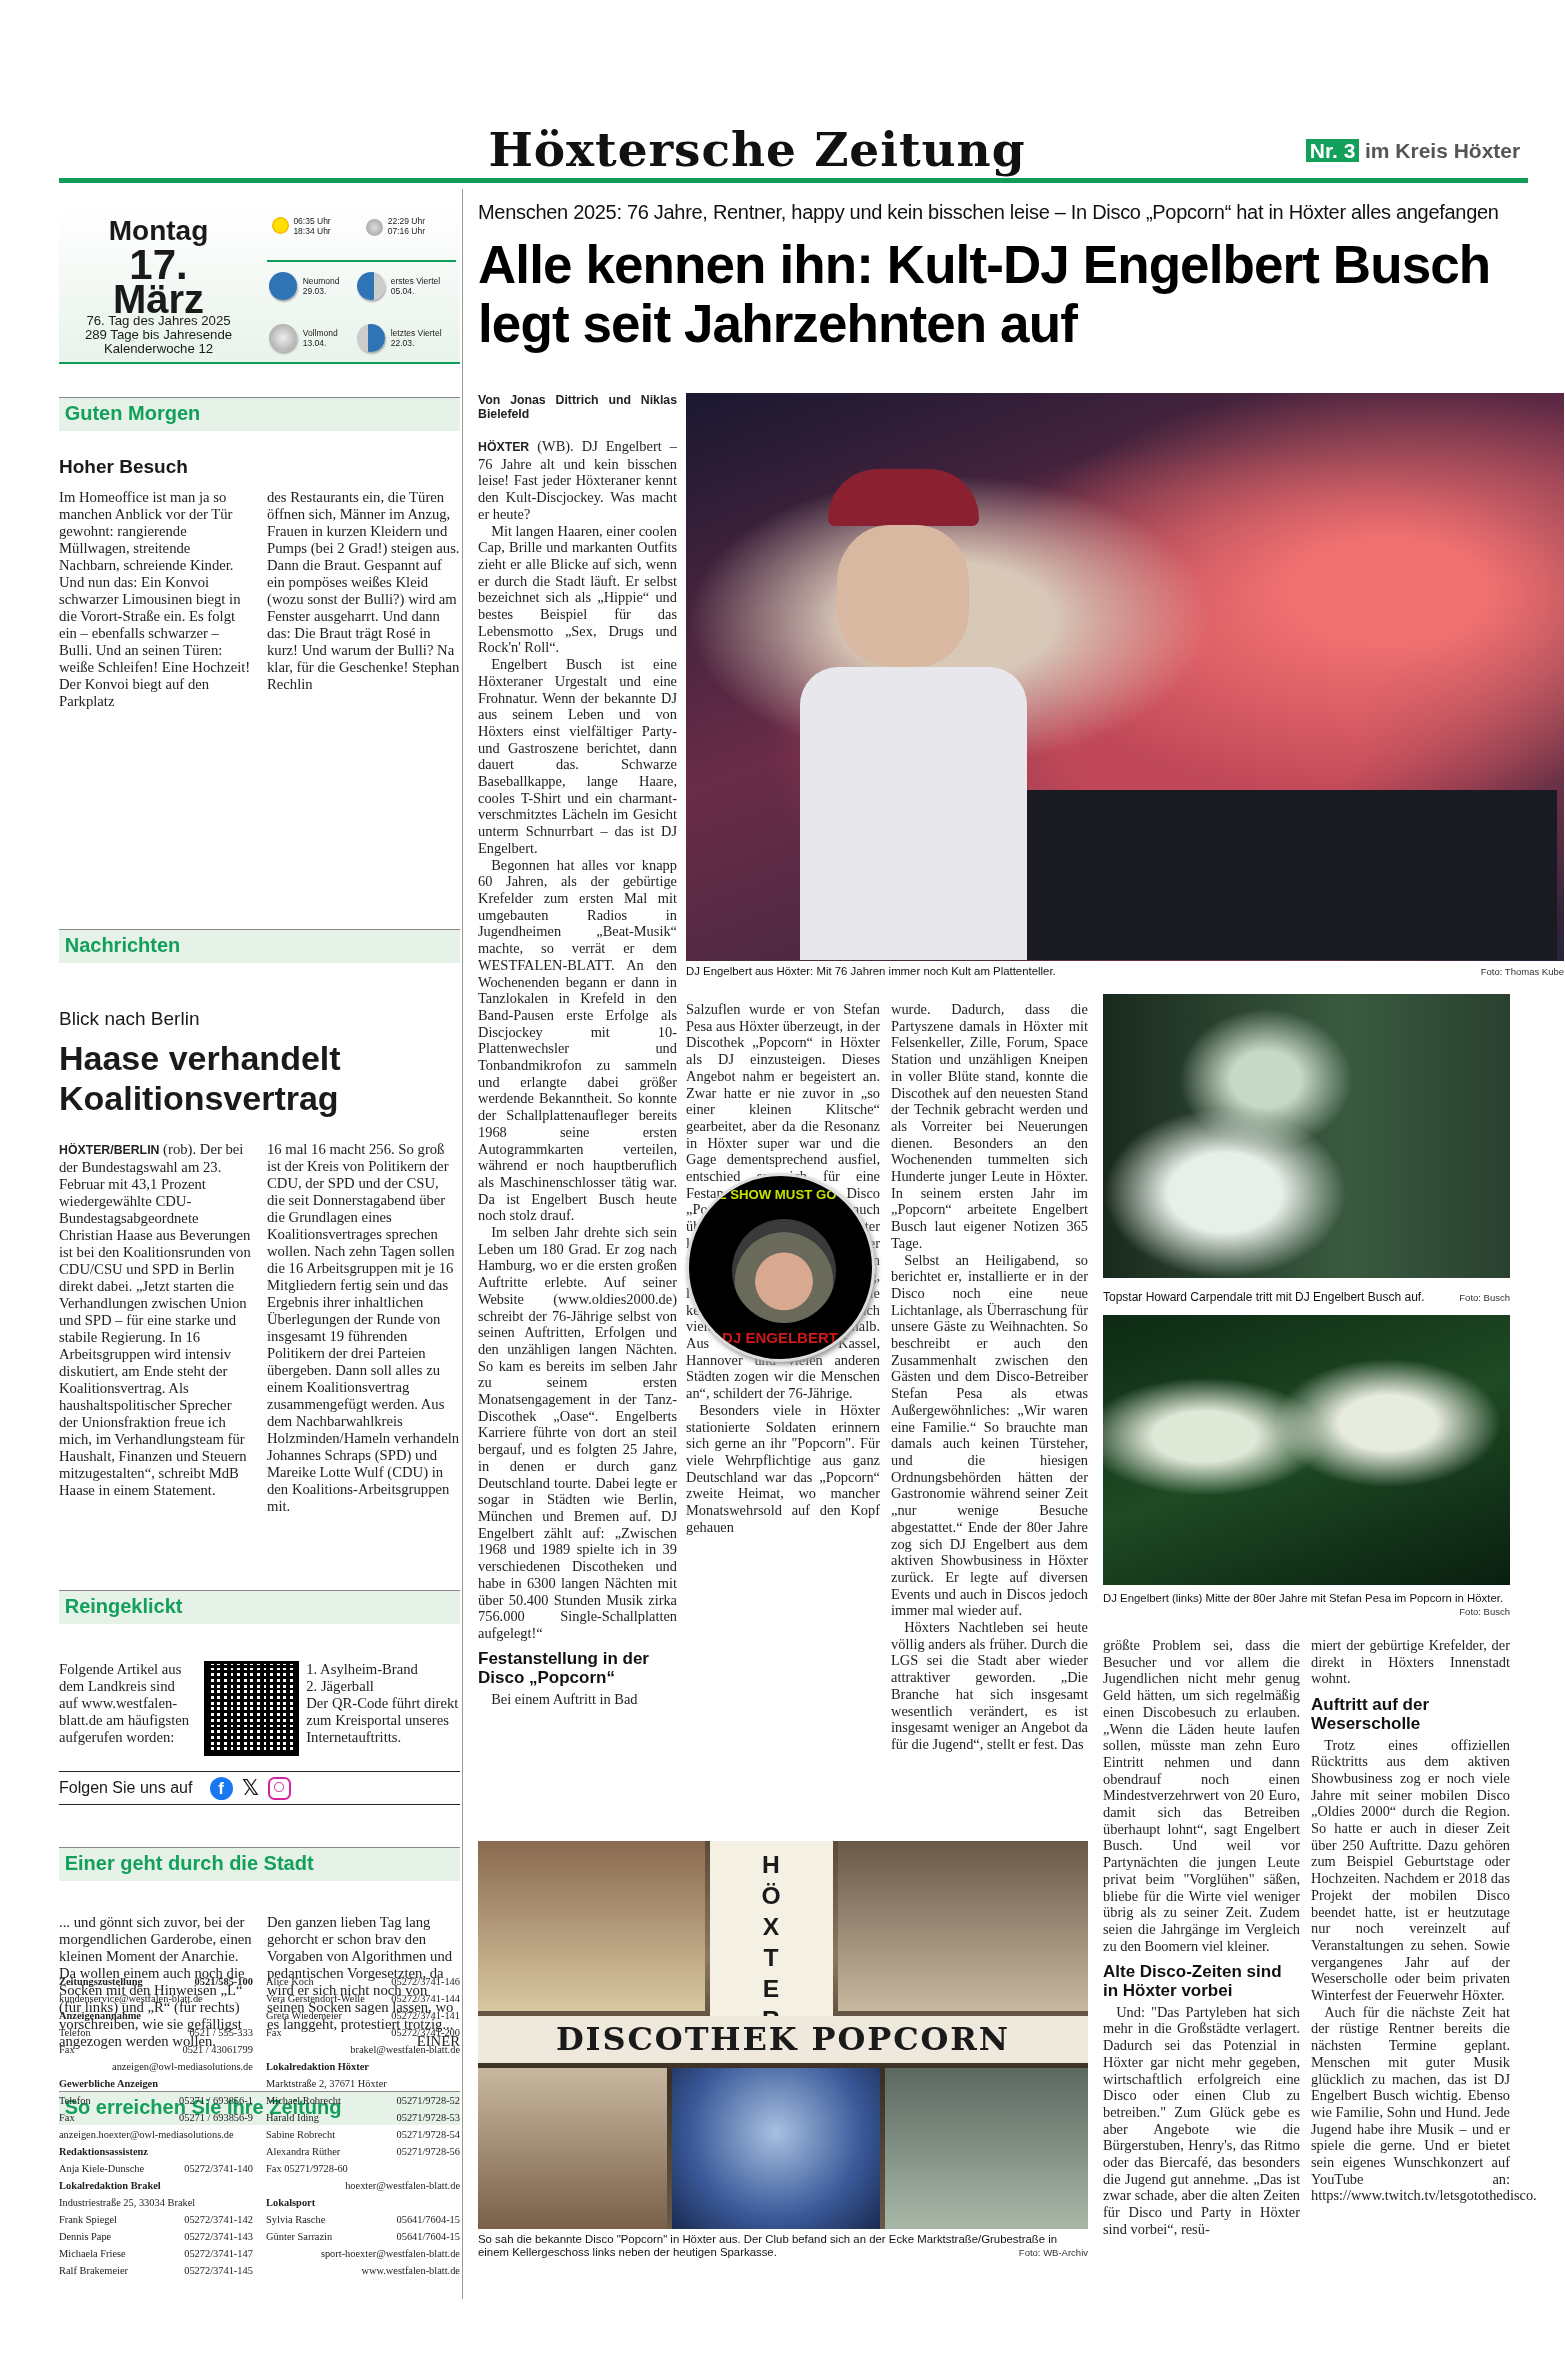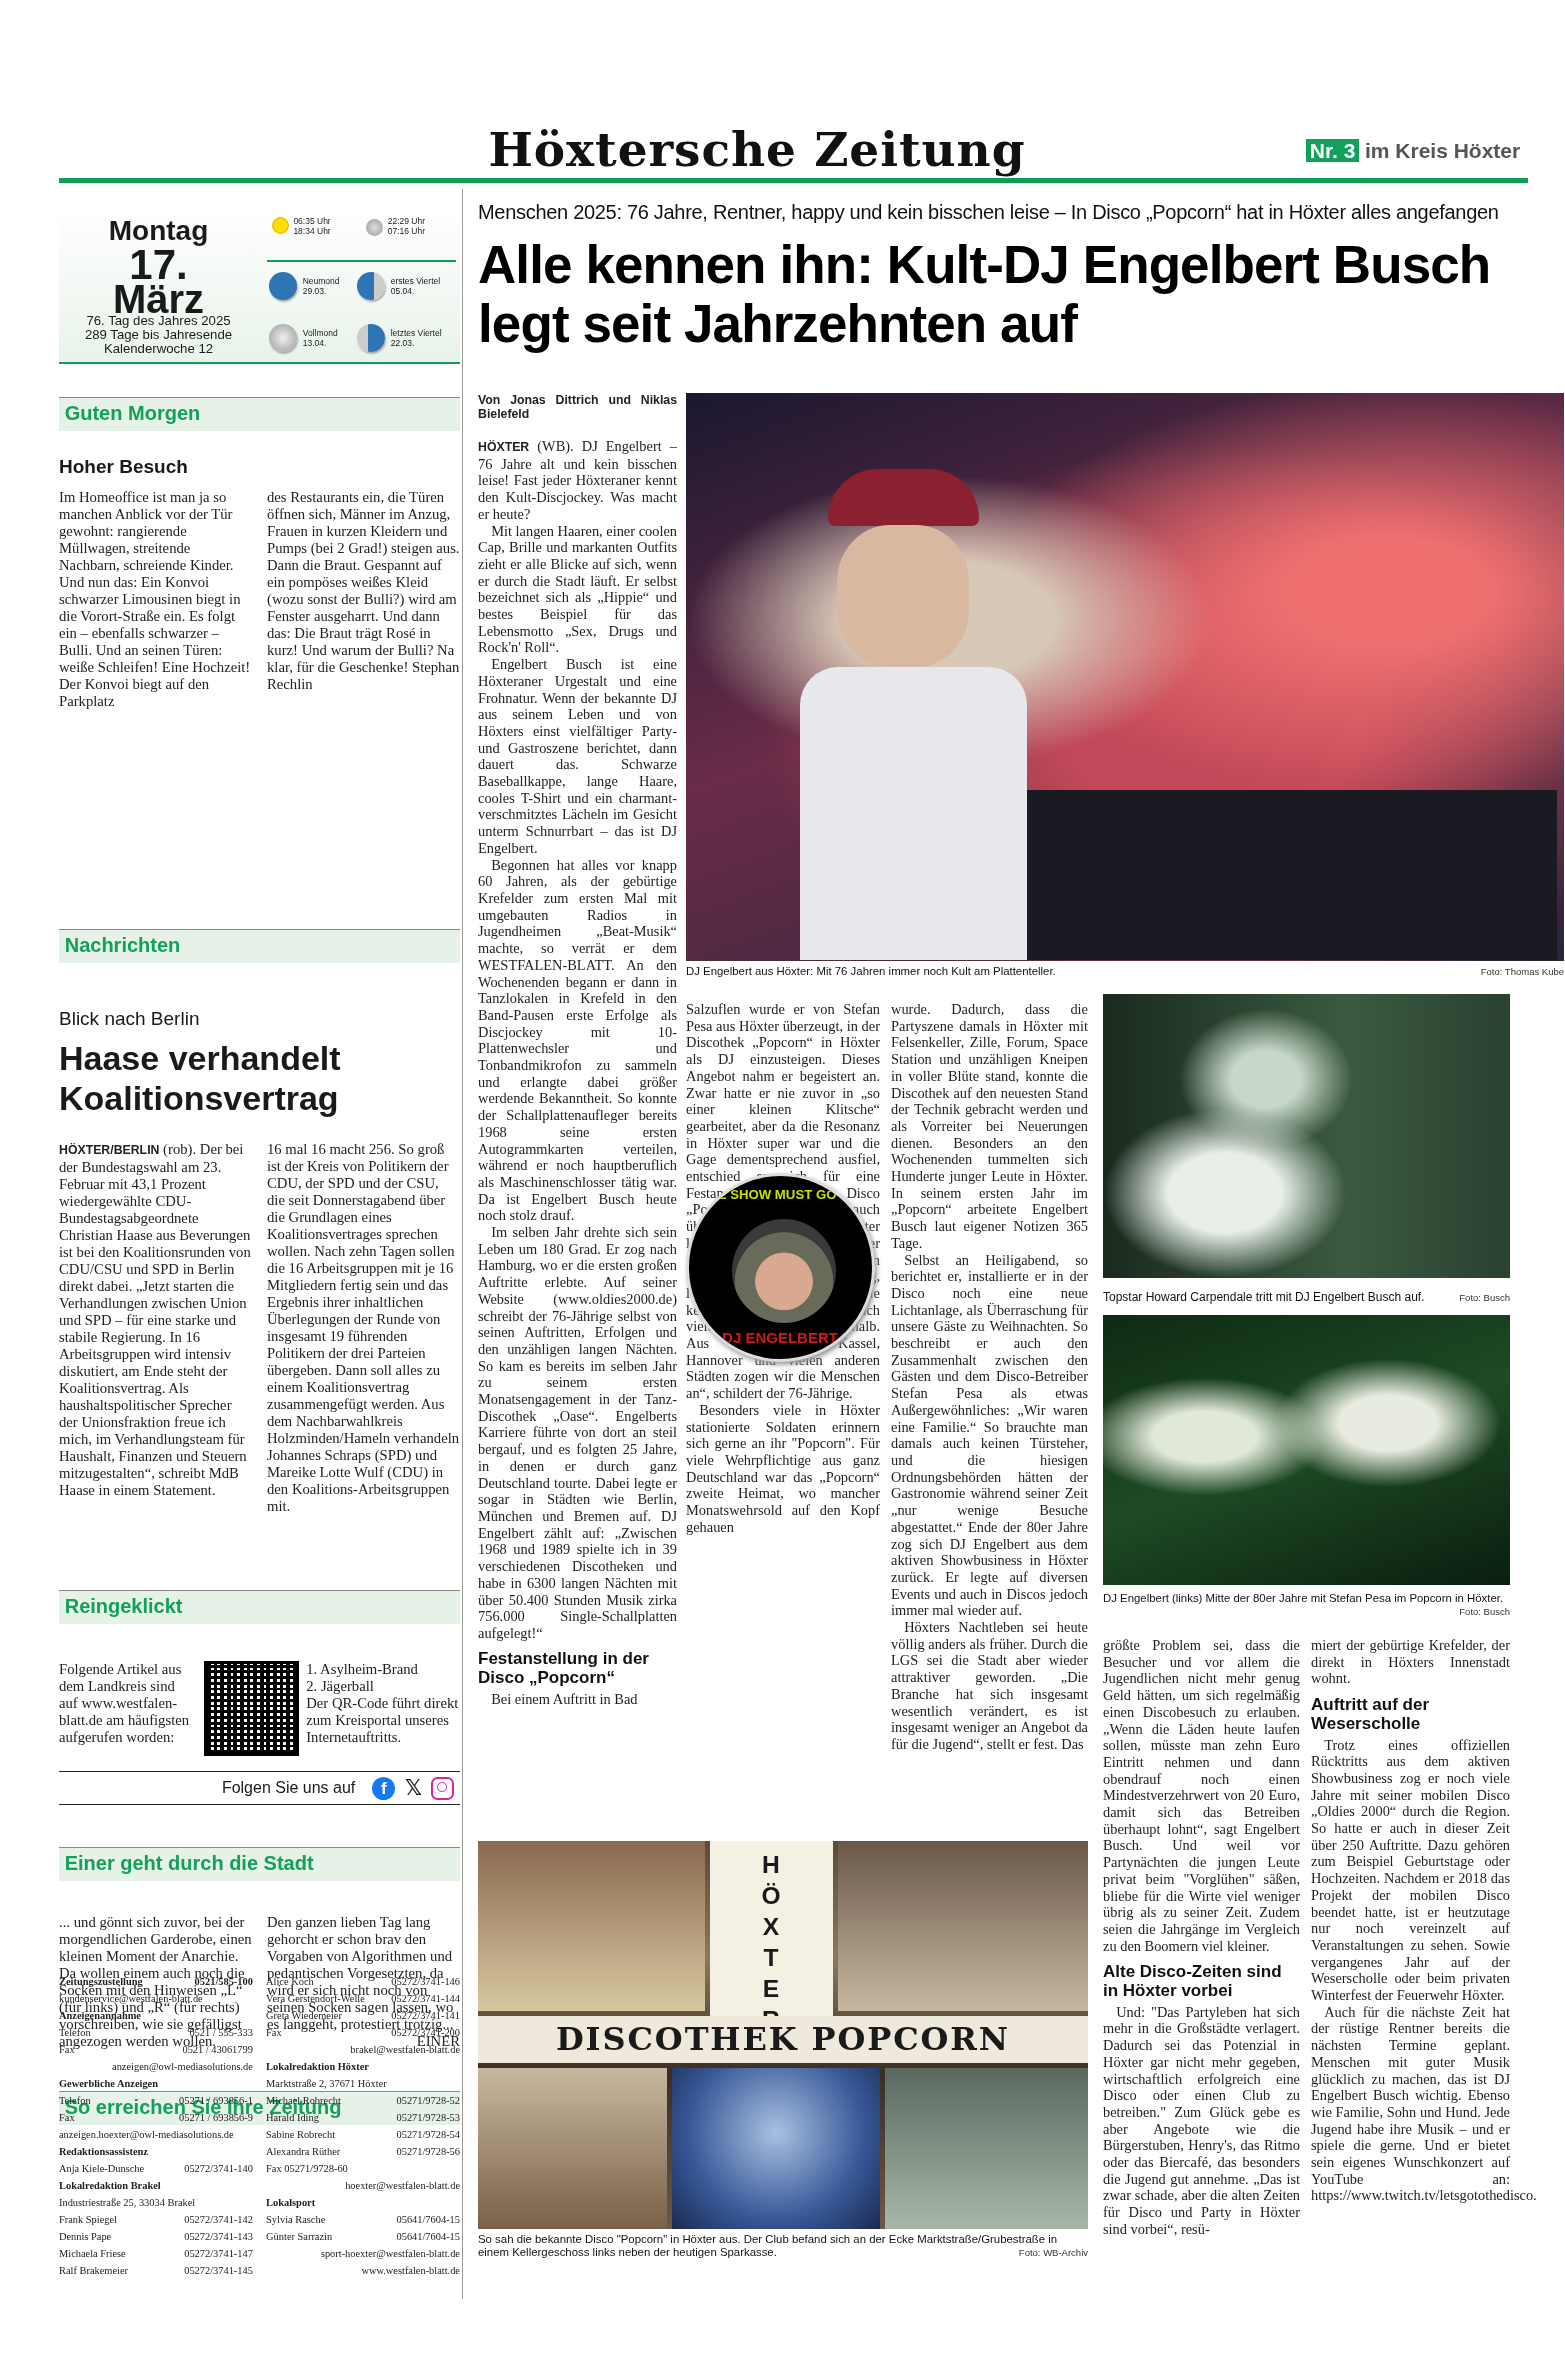--- a/index.html
+++ b/index.html
@@ -159,21 +159,21 @@
     <div style="width:137px;">Folgende Artikel aus dem Landkreis sind auf www.westfalen-blatt.de am häufigsten aufgerufen worden:</div>
     <div style="width:95px;height:95px;background:
       repeating-linear-gradient(90deg,#000 0 3.8px,#fff 3.8px 6.6px),
       repeating-linear-gradient(0deg,#000 0 2.8px,#fff 2.8px 5.7px);background-blend-mode:multiply;border:3.8px solid #000;"></div>
     <div style="flex:1;">
       <div>1. Asylheim-Brand</div>
       <div>2. Jägerball</div>
       <div>Der QR-Code führt direkt zum Kreisportal unseres Internetauftritts.</div>
     </div>
   </div>
-  <div class="abs" style="left:0;top:1582px;width:401px;height:34px;border-top:0.9px solid #222;border-bottom:0.9px solid #222;display:flex;align-items:center;justify-content:flex-end;gap:9.5px;padding-right:5.7px;">
+  <div class="abs" style="left:0;top:1582px;width:401px;height:34px;border-top:0.9px solid #222;border-bottom:0.9px solid #222;display:flex;align-items:center;gap:9.5px;padding-right:5.7px;">
     <span class="sans" style="font-size:16px;margin-right:7.6px;">Folgen Sie uns auf</span>
     <span style="width:23px;height:23px;border-radius:50%;background:#1877f2;color:#fff;font:bold 17px 'Liberation Sans',sans-serif;text-align:center;line-height:24.6px;">f</span>
     <span style="font:bold 21px 'DejaVu Sans',sans-serif;">𝕏</span>
     <span style="width:23px;height:23px;border-radius:6.6px;border:2.8px solid #d6249f;position:relative;">
         <span style="position:absolute;left:3.8px;top:3.8px;width:9.5px;height:9.5px;border:1.9px solid #d6249f;border-radius:50%;"></span>
       </span>
   </div>
 
   <div class="section-head" style="top:1647px;margin-top:11px;">Einer geht durch die Stadt</div>
   <div class="abs two-col col-text" style="left:0;top:1725px;width:401px;">

